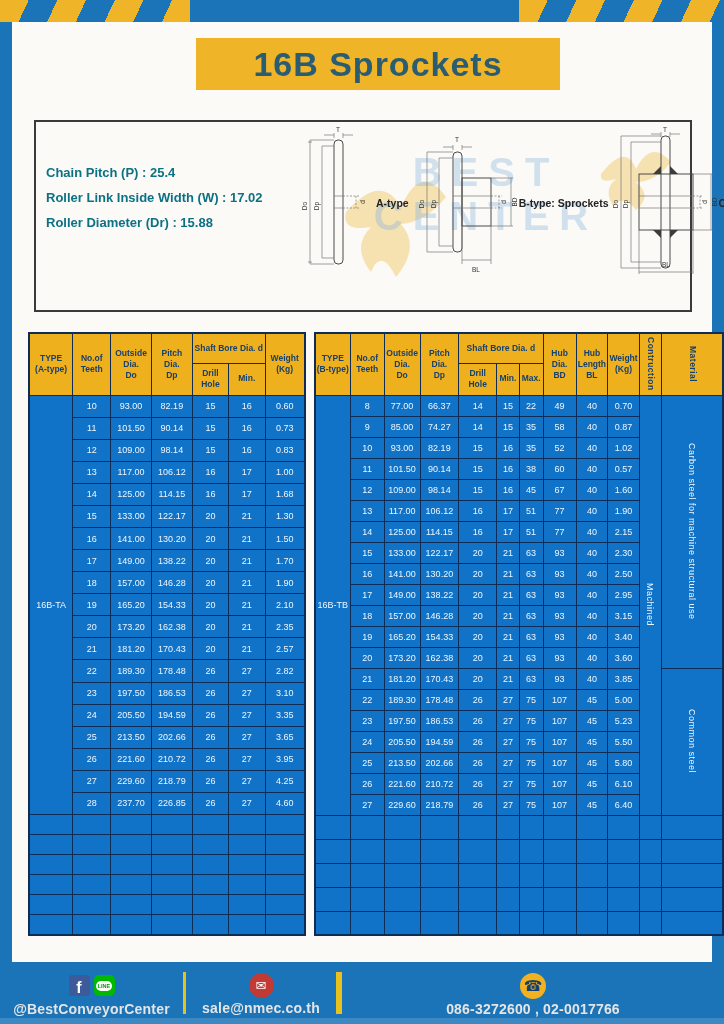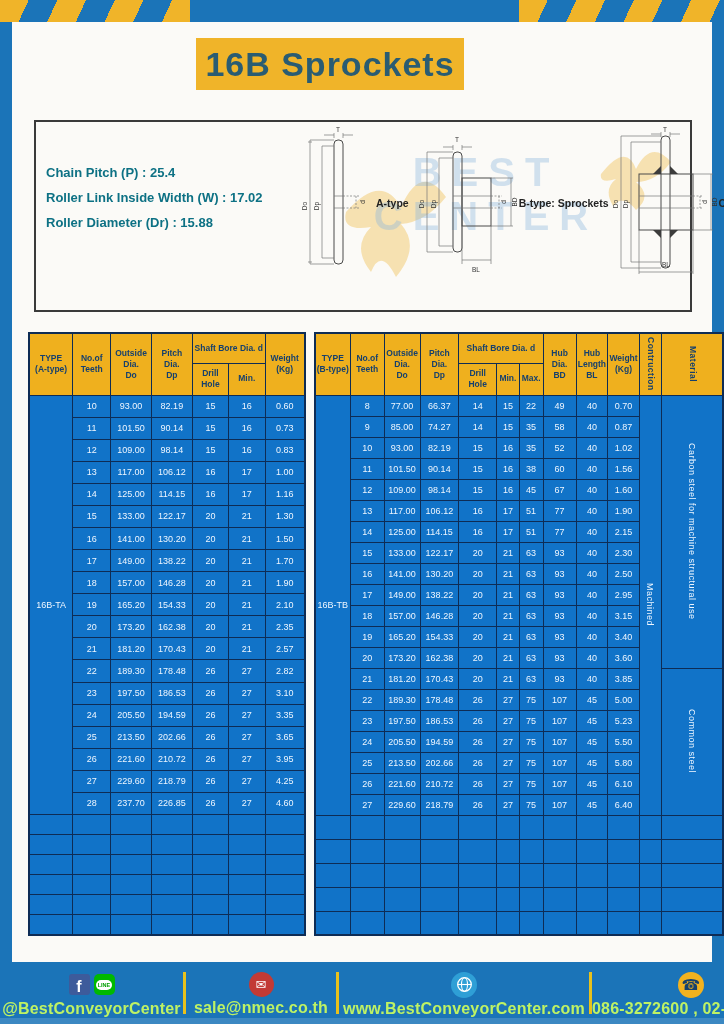--- a/index.html
+++ b/index.html
@@ -8,21 +8,21 @@
         font-family:"Liberation Sans",sans-serif;}
   
   .topbar{position:absolute;left:0;top:0;width:724px;height:22px;background:#1b74b8;}
   .stripes-left,.stripes-right{position:absolute;top:0;height:22px;
         background:repeating-linear-gradient(115deg,#f0b429 0 26px,#1b74b8 26px 52px);}
   .stripes-left{left:0;width:190px;}
   .stripes-right{right:0;width:205px;}
   .frame-left,.frame-right{position:absolute;top:22px;bottom:62px;width:12px;background:#1b74b8;}
   .frame-left{left:0;} .frame-right{right:0;}
   
-  .title-banner{position:absolute;left:196px;top:38px;width:268px;height:52px;background:#f0b429;
+  .title-banner{position:absolute;left:196px;top:38px;width:364px;height:52px;background:#f0b429;
         display:flex;align-items:center;justify-content:center;}
   .title-banner span{font-size:34px;font-weight:bold;color:#2a5c72;letter-spacing:1px;}
   
   .diagram-box{position:absolute;left:34px;top:120px;width:658px;height:192px;
         border:2px solid #3a3a3a;background:#fbfaf7;}
   .spec-lines{position:absolute;left:10px;top:38px;width:245px;}
   .spec-line{font-size:13px;font-weight:bold;color:#0d7184;line-height:25px;white-space:nowrap;}
   .diags{position:absolute;left:250px;top:4px;right:4px;display:flex;justify-content:space-between;}
   .diag{display:flex;flex-direction:row;align-items:center;}
   .diag-caption{font-size:10.5px;font-weight:bold;color:#222;margin-top:2px;white-space:nowrap;}
@@ -47,21 +47,21 @@
   .vert{writing-mode:vertical-rl;letter-spacing:.5px;}
   td.vert{font-size:8px;padding:2px 0;}
   th.vert{white-space:normal;}
   
   .footer{position:absolute;left:0;bottom:0;width:724px;height:62px;background:#1b74b8;
         display:flex;align-items:center;}
   .footer::after{content:"";position:absolute;left:0;bottom:0;width:100%;height:6px;
         background:rgba(255,255,255,0.15);}
   .fsec{display:flex;flex-direction:column;align-items:center;justify-content:center;gap:2px;height:100%;padding-top:3px;}
   .fsep{width:3px;height:42px;background:#e8c11c;flex:0 0 3px;}
-  .ftext{color:#bef264;font-weight:bold;font-size:16px;white-space:nowrap;letter-spacing:.2px;}
+  .ftext{color:#e5e5e5;font-weight:bold;font-size:14px;white-space:nowrap;letter-spacing:.2px;}
   .ficons{display:flex;gap:4px;align-items:center;height:26px;}
   .icon-fb{width:21px;height:21px;background:#3d5b9b;border-radius:3px;color:#fff;
         font-weight:bold;font-size:16px;display:flex;align-items:flex-end;justify-content:center;line-height:1;}
   .icon-line{width:21px;height:21px;background:#00b900;border-radius:5px;display:flex;align-items:center;justify-content:center;}
   .icon-line i{background:#fff;border-radius:6px;padding:2px 2px;font-style:normal;color:#00a000;
         font-size:5.5px;font-weight:bold;letter-spacing:0;}
   .icon-circle{border-radius:50%;display:flex;align-items:center;justify-content:center;}
   .icon-mail{width:25px;height:25px;background:#c23a35;color:#fff;font-size:13px;font-family:"DejaVu Sans",sans-serif;}
   .icon-globe{width:26px;height:26px;background:#2f9fd6;}
   .icon-phone{width:26px;height:26px;background:#f2b21f;color:#16406d;font-size:15px;font-family:"DejaVu Sans",sans-serif;}
@@ -252,21 +252,21 @@
             <td>16</td>
             <td>17</td>
             <td>1.00</td>
           </tr>
           <tr>
             <td>14</td>
             <td>125.00</td>
             <td>114.15</td>
             <td>16</td>
             <td>17</td>
-            <td>1.16</td>
+            <td>1.68</td>
           </tr>
           <tr>
             <td>15</td>
             <td>133.00</td>
             <td>122.17</td>
             <td>20</td>
             <td>21</td>
             <td>1.30</td>
           </tr>
           <tr>
@@ -512,21 +512,21 @@
           </tr>
           <tr>
             <td>11</td>
             <td>101.50</td>
             <td>90.14</td>
             <td>15</td>
             <td>16</td>
             <td>38</td>
             <td>60</td>
             <td>40</td>
-            <td>1.56</td>
+            <td>0.57</td>
           </tr>
           <tr>
             <td>12</td>
             <td>109.00</td>
             <td>98.14</td>
             <td>15</td>
             <td>16</td>
             <td>45</td>
             <td>67</td>
             <td>40</td>
@@ -786,30 +786,20 @@
       <div class="ftext">@BestConveyorCenter</div>
     </div>
     <div class="fsep"></div>
     <div class="fsec" style="flex:0 0 150px">
       <div class="icon-circle icon-mail">
           <span>✉</span>
         </div>
       <div class="ftext">sale@nmec.co.th</div>
     </div>
     <div class="fsep"></div>
-    <div class="fsec" style="flex:0 0 250px">
-      <div class="icon-circle icon-globe">
-        <svg width="17" height="17" viewBox="0 0 17 17">
-          <circle cx="8.5" cy="8.5" r="6.8" fill="none" stroke="#fff" stroke-width="1.3"></circle>
-          <ellipse cx="8.5" cy="8.5" rx="3" ry="6.8" fill="none" stroke="#fff" stroke-width="1.1"></ellipse>
-          <line x1="1.7" y1="8.5" x2="15.3" y2="8.5" stroke="#fff" stroke-width="1.1"></line>
-        </svg>
-      </div>
-      <div class="ftext">www.BestConveyorCenter.com</div>
-    </div>
     <div class="fsep"></div>
     <div class="fsec" style="flex:1">
       <div class="icon-circle icon-phone">
           <span>☎</span>
         </div>
       <div class="ftext">086-3272600 , 02-0017766</div>
     </div>
   </div>
 
 </div>

